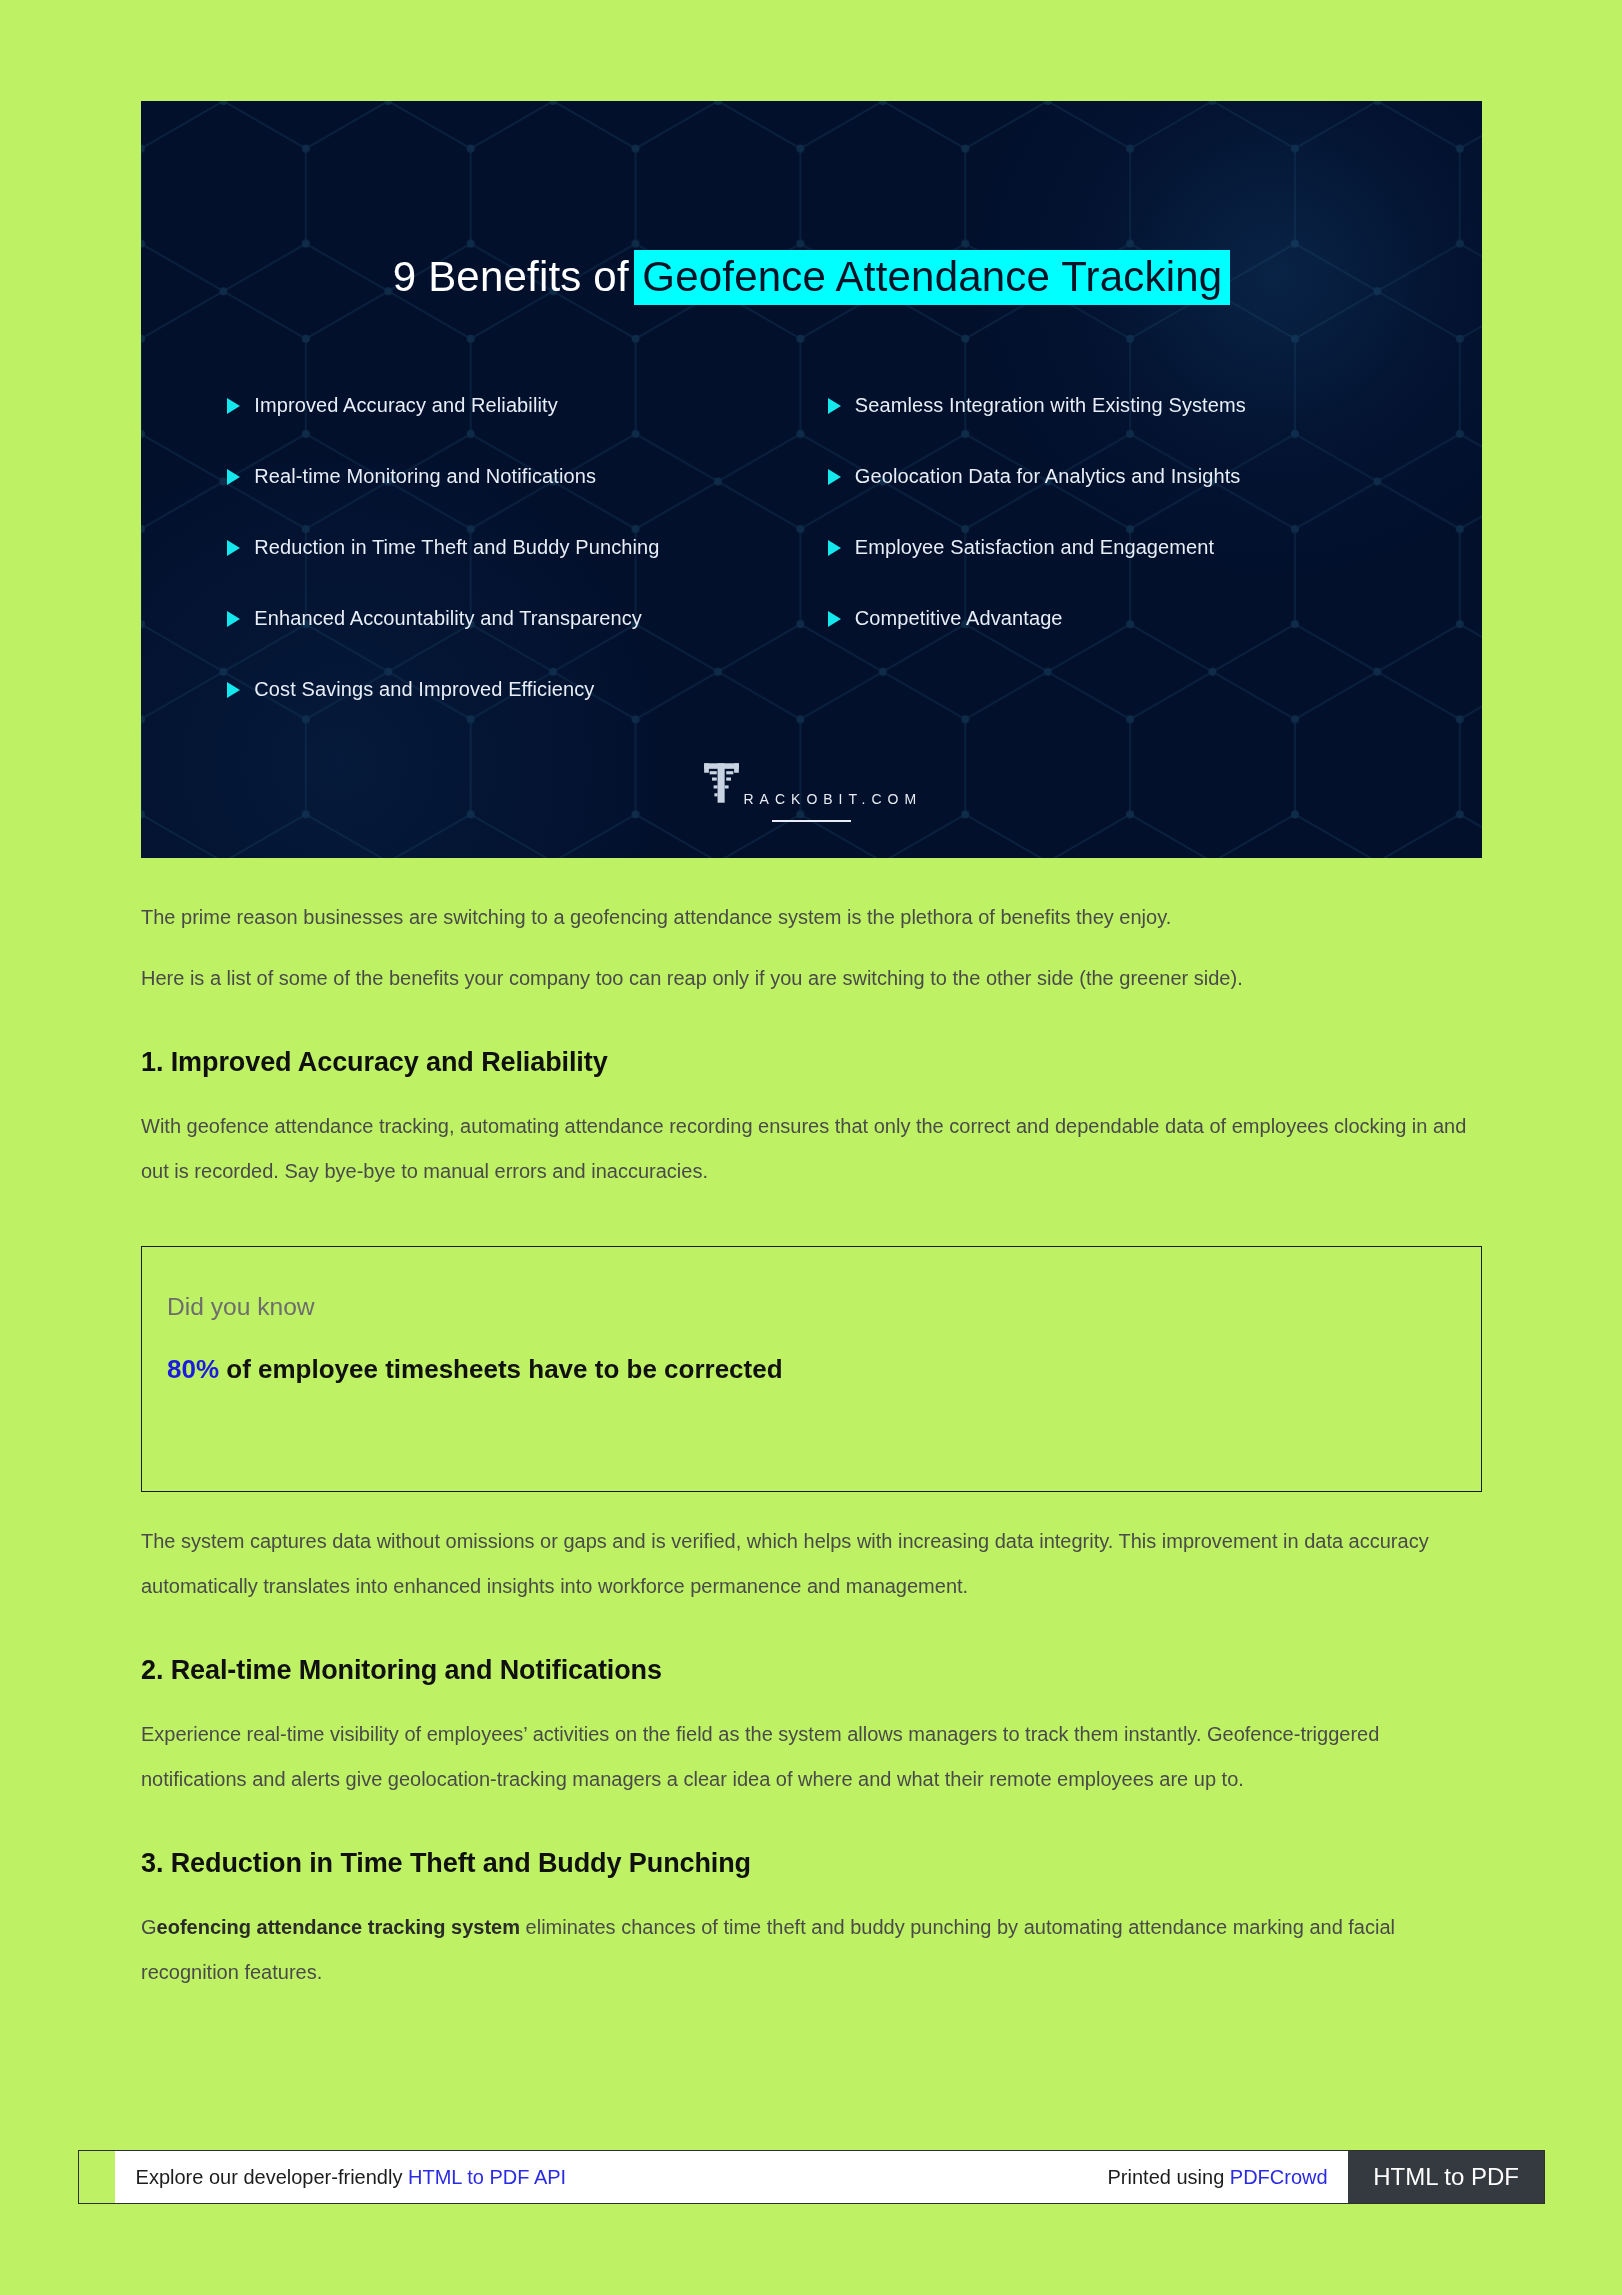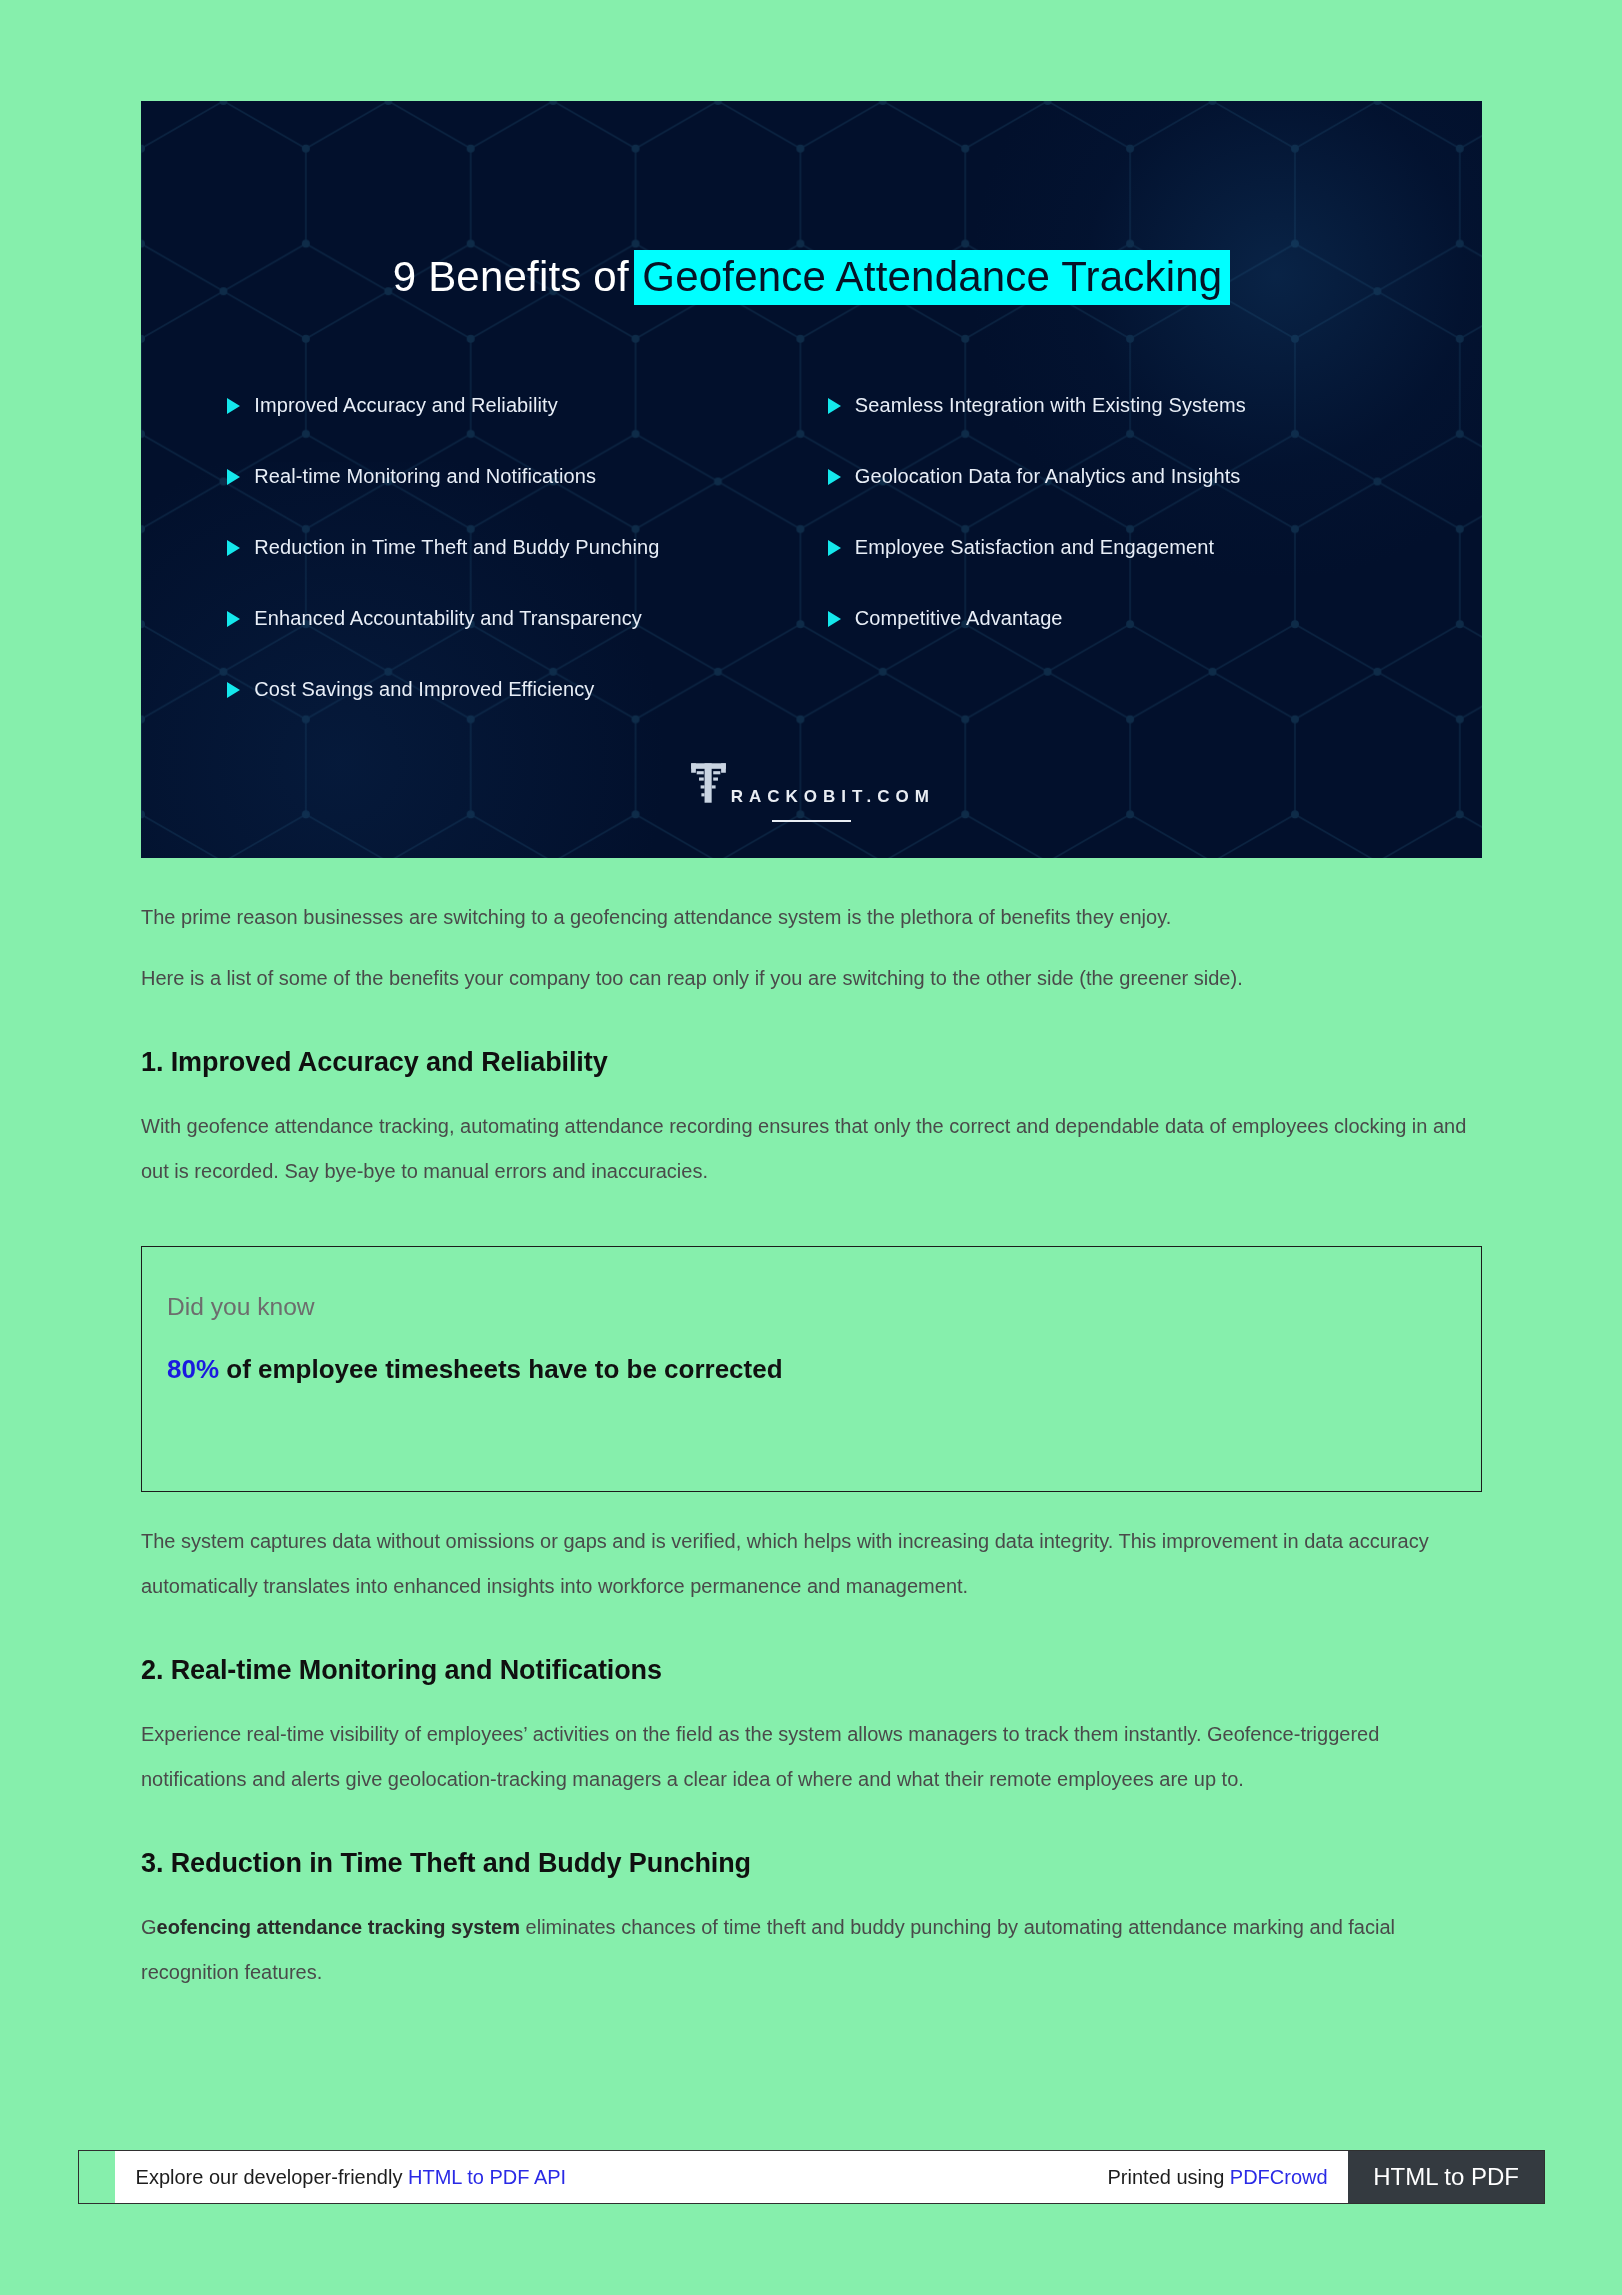--- a/index.html
+++ b/index.html
@@ -9,21 +9,21 @@
     width: 1623px;
     height: 2295px;
     background: #ffffff;
     font-family: "Liberation Sans", sans-serif;
   }
 
   .page {
     position: relative;
     width: 1623px;
     height: 2295px;
-    background: #86efac;
+    background: #bef264;
     overflow: hidden;
   }
 
   
   .banner {
     position: absolute;
     left: 141px;
     top: 101px;
     width: 1341px;
     height: 757px;
@@ -121,23 +121,23 @@
     align-items: center;
     z-index: 4;
   }
   .brand-row {
     display: flex;
     align-items: flex-end;
   }
   .brand-mark { margin-right: 1.6px; }
   .brand-text {
     color: #e9edf3;
-    font-size: 17px;
+    font-size: 14px;
     letter-spacing: 6px;
-    font-weight: 700;
+    font-weight: 400;
     padding-bottom: 2.4px;
   }
   .brand-rule {
     margin-top: 11px;
     width: 79px;
     height: 2.4px;
     background: #e9edf3;
   }
 
   

